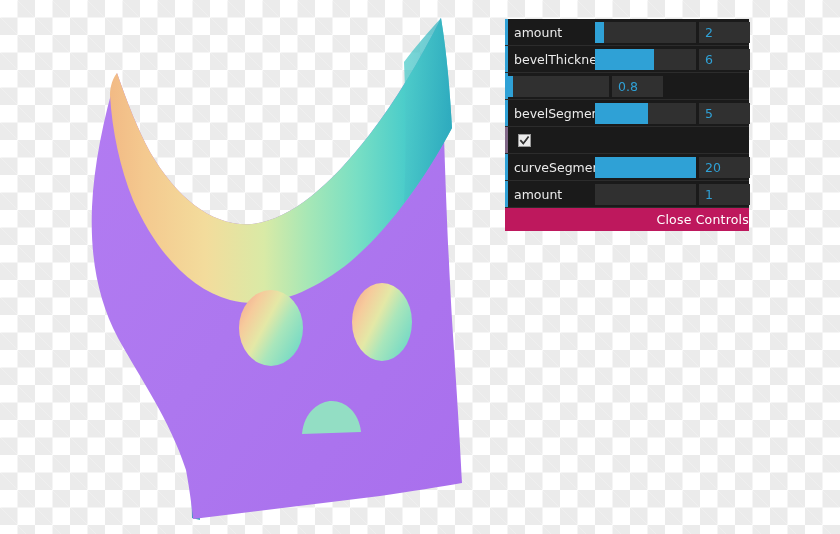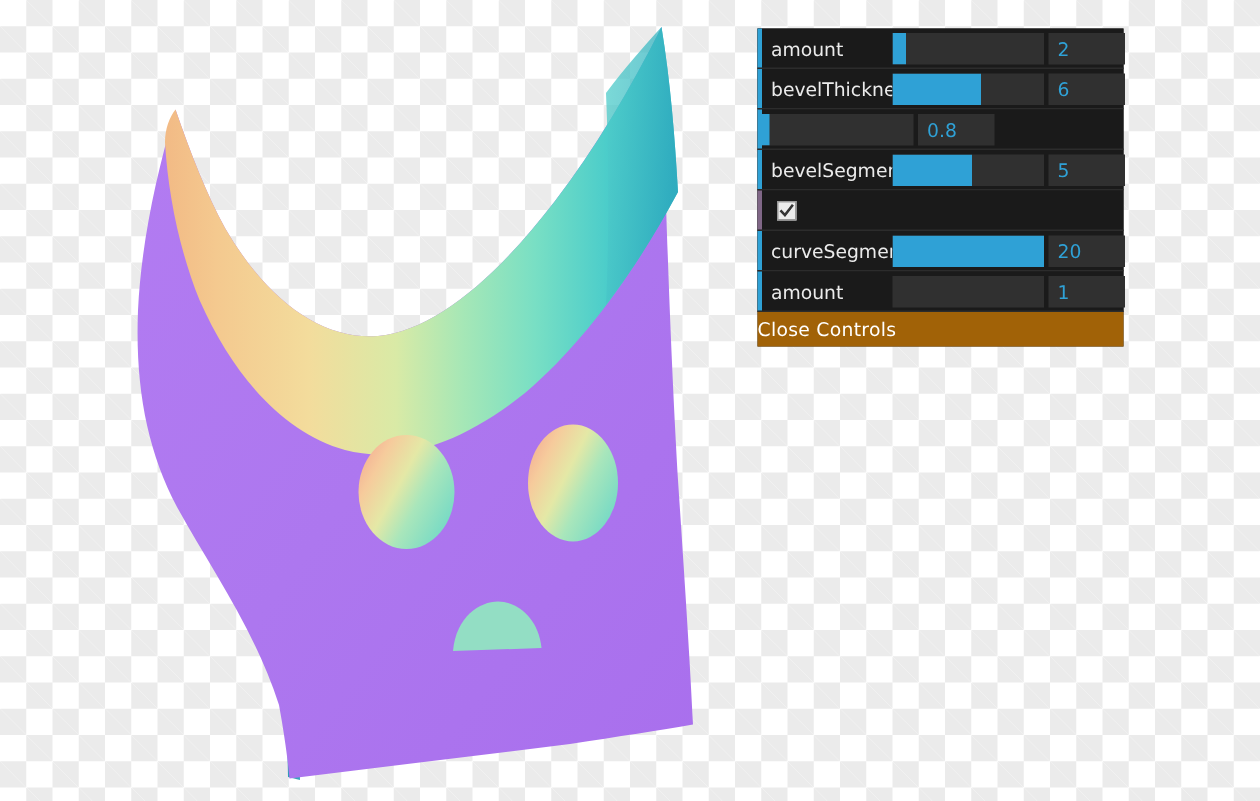--- a/index.html
+++ b/index.html
@@ -127,25 +127,25 @@
     position: relative;
     box-sizing: border-box;
   }
   .checkbox svg {
     position: absolute;
     left: 0;
     top: 0;
   }
   #close-controls {
     height: 23px;
-    background: #a16207;
+    background: #be185d;
     color: #ffffff;
     font-size: 12.5px;
     line-height: 23px;
-    text-align: left;
+    text-align: right;
     letter-spacing: 0.2px;
   }
 </style>
 </head>
 <body>
 
 <div id="stage">
 
   <div id="mesh-viewport">
     <svg id="mesh-svg" viewBox="0 0 500 534" xmlns="http://www.w3.org/2000/svg">

